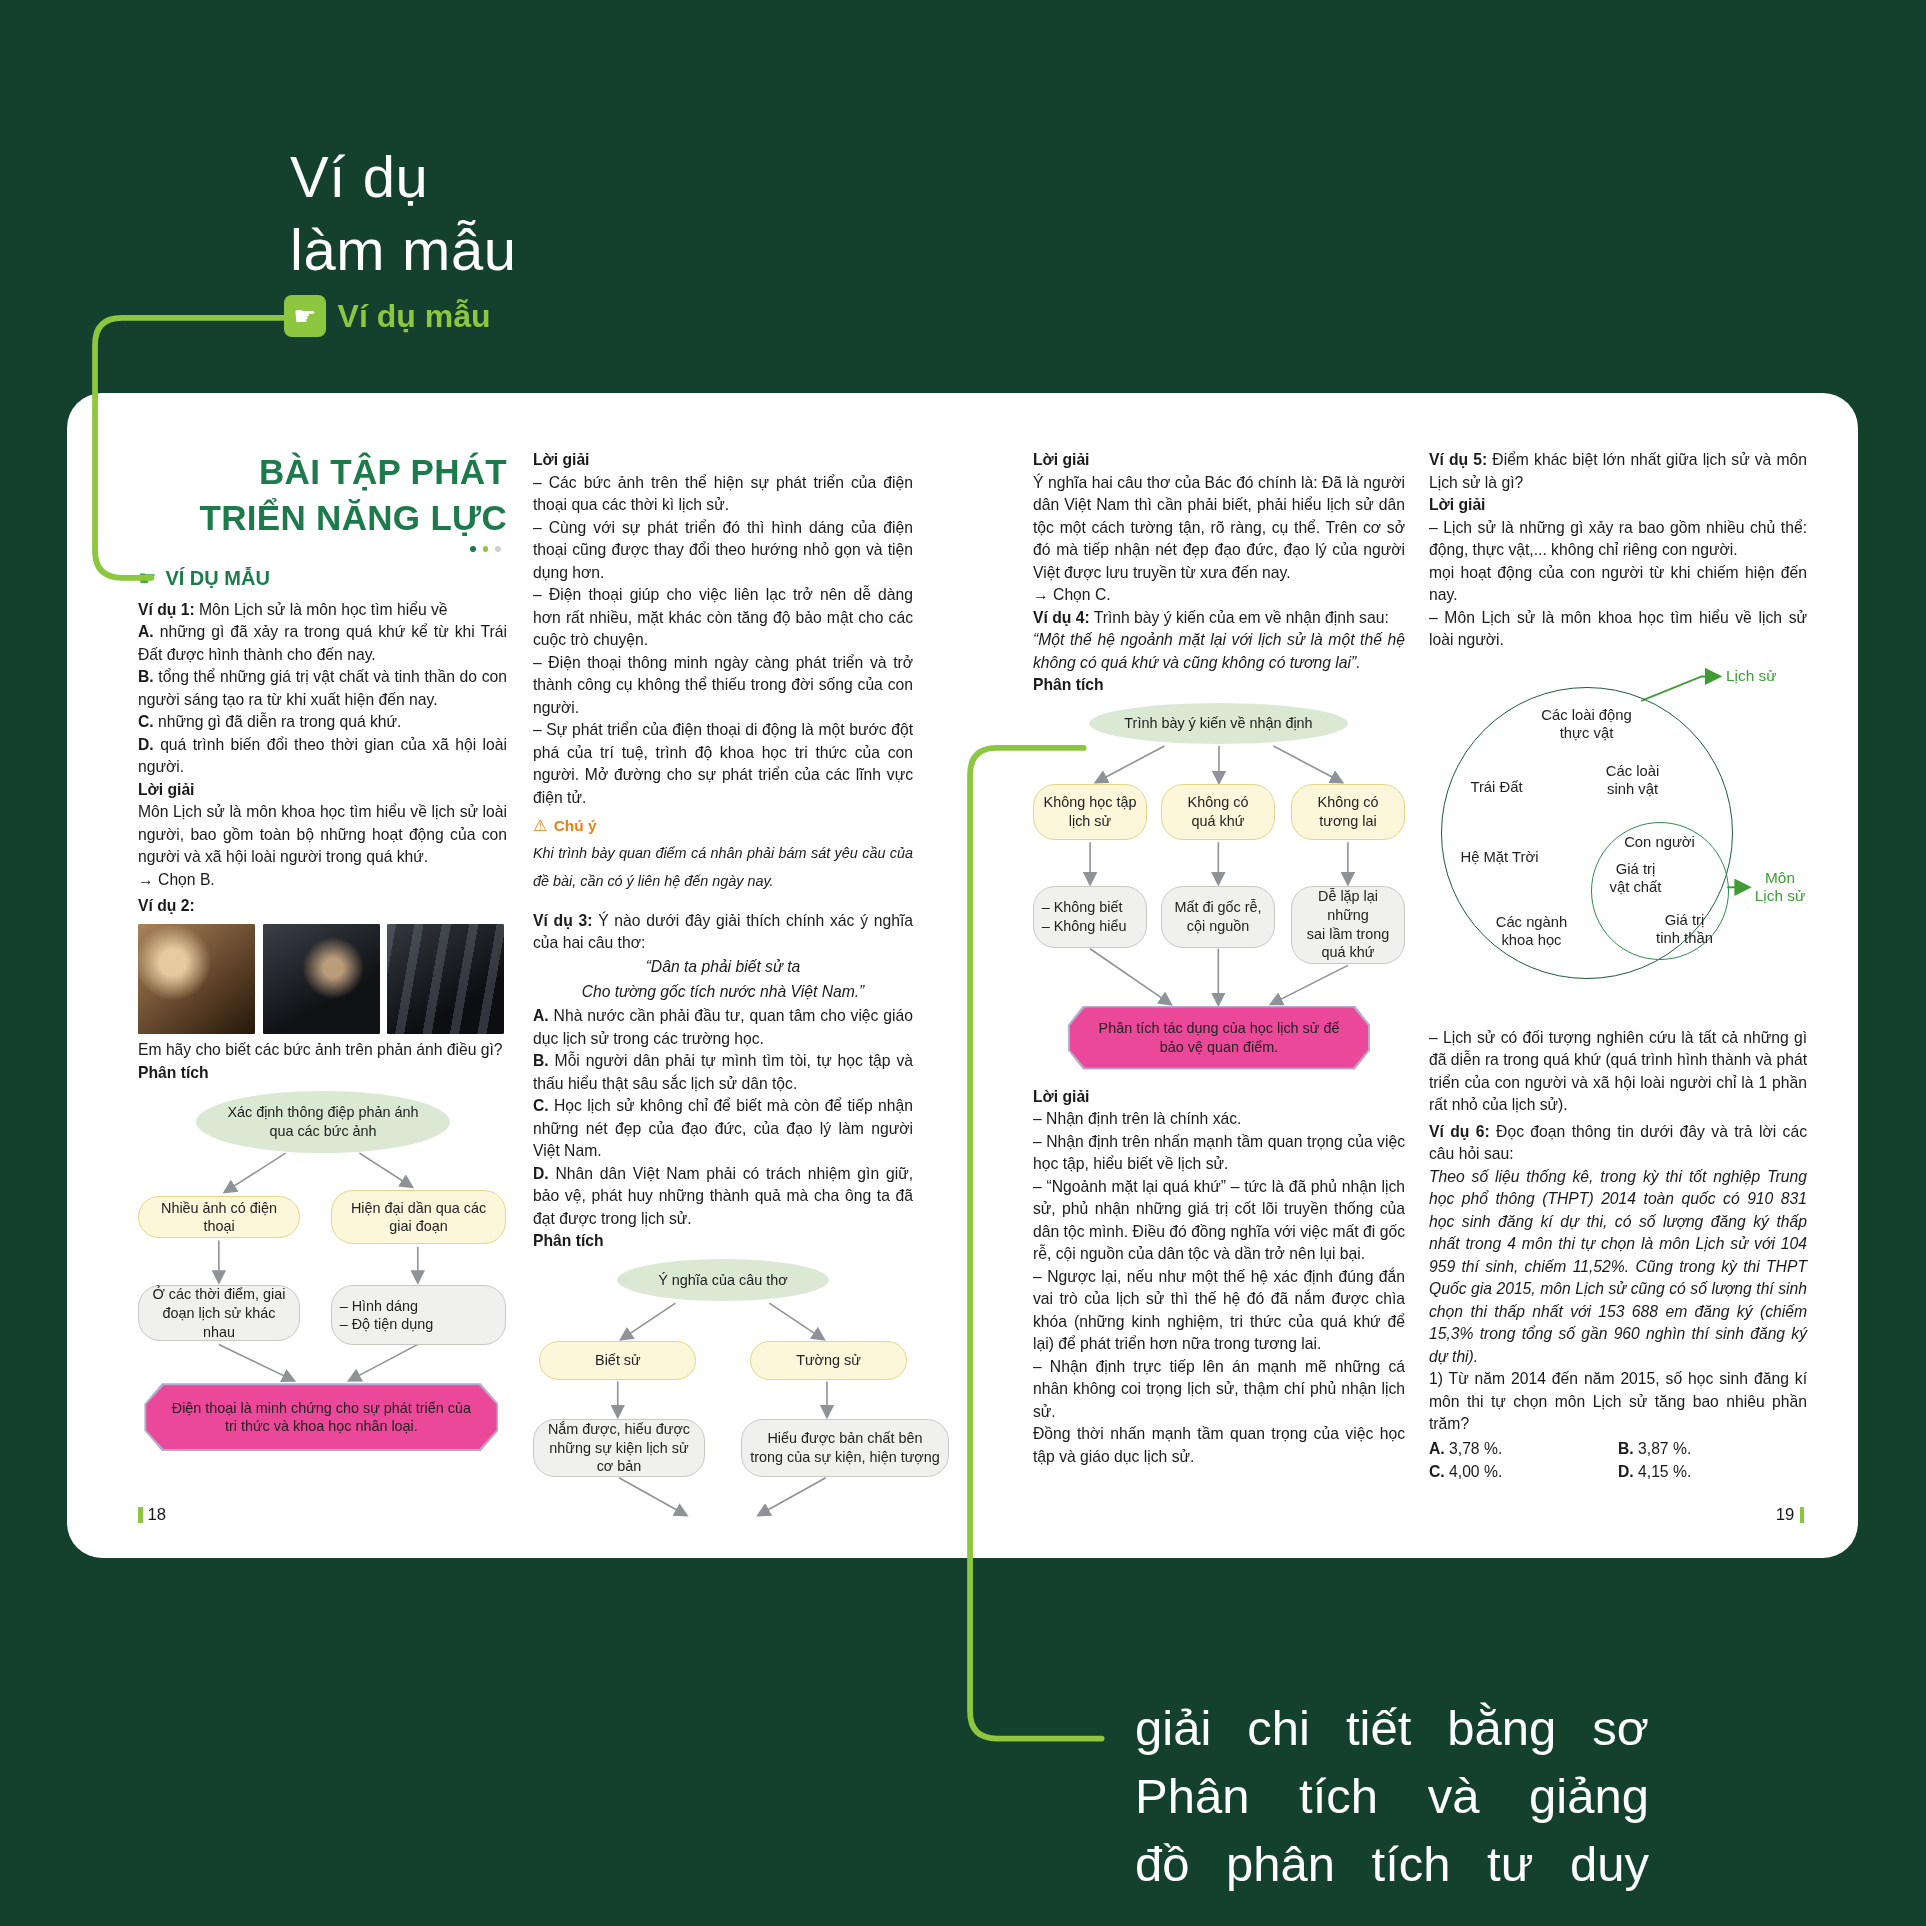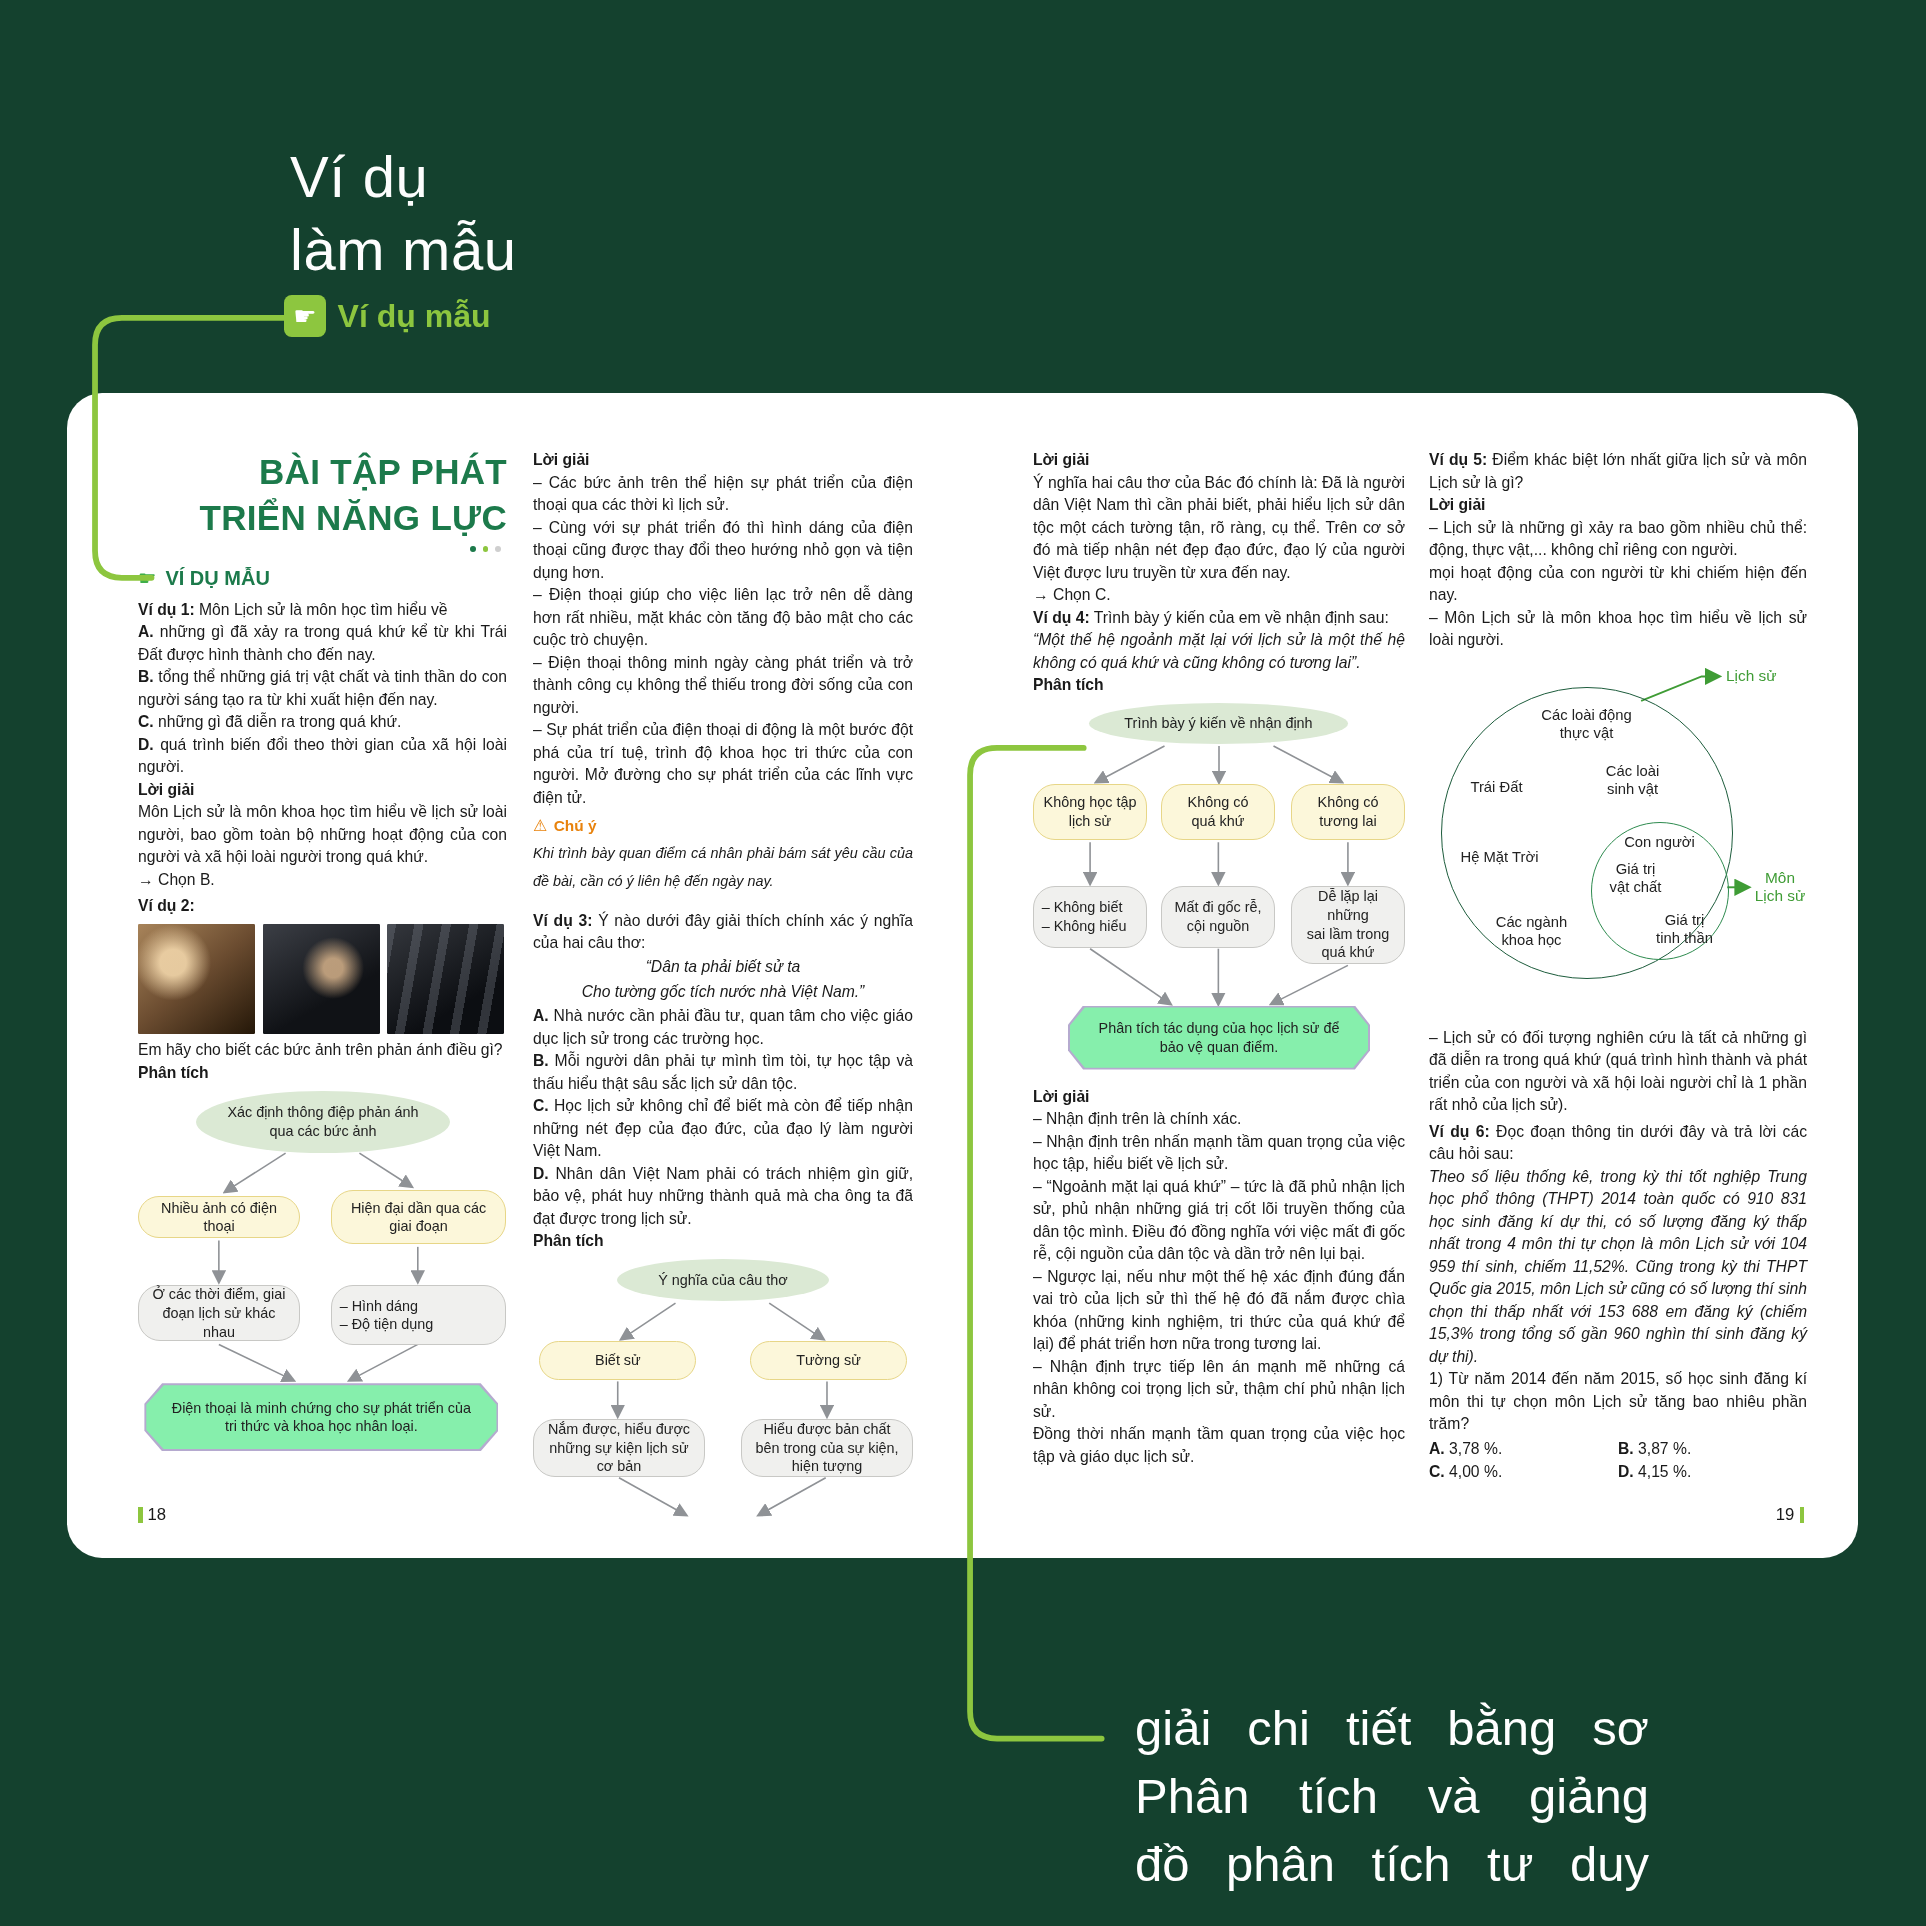--- a/index.html
+++ b/index.html
@@ -57,21 +57,21 @@
   .fc-node{position:absolute;display:flex;align-items:center;justify-content:center;text-align:center;
            font-size:14.4px;line-height:18.6px;padding:3.9px 7.7px;color:#222;border-radius:22px;}
   .fc-ellipse{background:#dbe9d4;border-radius:50%;padding:5.1px 19px;}
   .fc-yellow{background:#fcf7da;border:1.3px solid #e7d687;}
   .fc-gray{background:#f0f0ee;border:1.3px solid #c8c8c5;}
   .fc-left{text-align:left;justify-content:flex-start;}
   .pre{white-space:pre-line;}
   .oct{position:absolute;clip-path:polygon(5% 0,95% 0,100% 30%,100% 70%,95% 100%,5% 100%,0 70%,0 30%);
        background:#b5aacf;padding:1.9px;}
   .oct-in{width:100%;height:100%;clip-path:polygon(5% 0,95% 0,100% 30%,100% 70%,95% 100%,5% 100%,0 70%,0 30%);
-          background:#86efac;display:flex;align-items:center;justify-content:center;text-align:center;
+          background:#ec4899;display:flex;align-items:center;justify-content:center;text-align:center;
           font-size:14.4px;line-height:18.6px;padding:3.9px 19px;color:#222;}
   
   .venn{position:relative;width:378px;height:360px;margin:9px 0 6.4px;font-size:14.8px;line-height:18px;text-align:center;}
   .venn-circle{position:absolute;border-radius:50%;}
   .venn-outer{left:11.6px;top:26px;width:290px;height:290px;border:1.9px solid #1d5c3c;}
   .venn-inner{left:162px;top:161px;width:136px;height:136px;border:1.9px solid #2e8b4f;}
   .venn-item{position:absolute;white-space:pre-line;color:#222;}
   .venn-label{position:absolute;color:#3f9c35;white-space:pre-line;font-size:15.4px;line-height:18px;font-weight:normal;}
   .venn-arrows{position:absolute;left:0;top:0;pointer-events:none;}
   .venn-arrows polyline,.venn-arrows line{stroke:#3f9c35;stroke-width:3;fill:none;}
@@ -194,21 +194,21 @@
           <line x1="368" y1="70" x2="452" y2="126" marker-end="url(#m2)"></line>
           <line x1="132" y1="192" x2="132" y2="246" marker-end="url(#m2)"></line>
           <line x1="458" y1="192" x2="458" y2="246" marker-end="url(#m2)"></line>
           <line x1="134" y1="342" x2="238" y2="400" marker-end="url(#m2)"></line>
           <line x1="456" y1="342" x2="352" y2="400" marker-end="url(#m2)"></line>
         </svg>
         <div class="fc-node fc-ellipse" style="left:84px;top:1.3px;width:212px;height:42px;">Ý nghĩa của câu thơ</div>
         <div class="fc-node fc-yellow" style="left:6.4px;top:83px;width:157px;height:39px;">Biết sử</div>
         <div class="fc-node fc-yellow" style="left:217px;top:83px;width:157px;height:39px;">Tường sử</div>
         <div class="fc-node fc-gray" style="left:0;top:161px;width:172px;height:58px;">Nắm được, hiểu được những sự kiện lịch sử cơ bản</div>
-        <div class="fc-node fc-gray" style="left:208px;top:161px;width:172px;height:58px;">Hiểu được bản chất bên trong của sự kiện, hiện tượng</div>
+        <div class="fc-node fc-gray" style="left:208px;top:161px;width:208px;height:58px;">Hiểu được bản chất bên trong của sự kiện, hiện tượng</div>
       </div>
     </div>
 
     <div class="col col-r1">
       <p class="p b">Lời giải</p>
       <p class="p">Ý nghĩa hai câu thơ của Bác đó chính là: Đã là người dân Việt Nam thì cần phải biết, phải hiểu lịch sử dân tộc một cách tường tận, rõ ràng, cụ thể. Trên cơ sở đó mà tiếp nhận nét đẹp đạo đức, đạo lý của người Việt được lưu truyền từ xưa đến nay.</p>
       <p class="p">→ Chọn C.</p>
 
       <p class="p"><b>Ví dụ 4:</b><span> Trình bày ý kiến của em về nhận định sau:</span></p>
       <p class="p italic">“Một thế hệ ngoảnh mặt lại với lịch sử là một thế hệ không có quá khứ và cũng không có tương lai”.</p>

